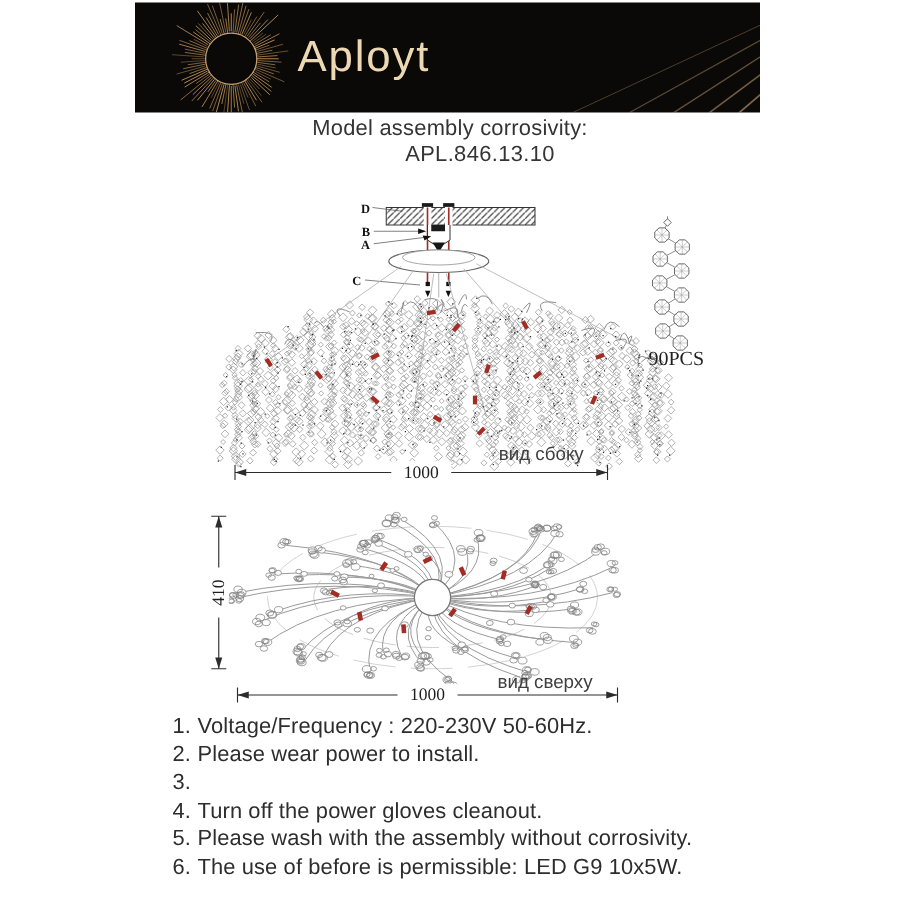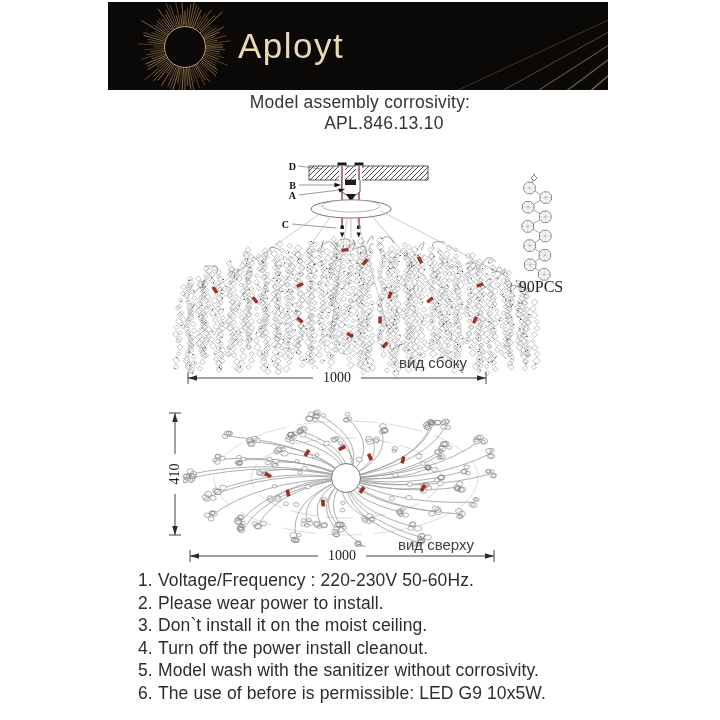--- a/index.html
+++ b/index.html
@@ -289,29 +289,28 @@
     <div class="instr-row">
       <span class="instr-num">1.</span>
       <span class="instr-txt">Voltage/Frequency : 220-230V 50-60Hz.</span>
     </div>
     <div class="instr-row">
       <span class="instr-num">2.</span>
       <span class="instr-txt">Please wear power to install.</span>
     </div>
     <div class="instr-row">
       <span class="instr-num">3.</span>
-      <span class="instr-txt">Don`t install it on the moist ceiling.</span>
     </div>
     <div class="instr-row">
       <span class="instr-num">4.</span>
-      <span class="instr-txt">Turn off the power install cleanout.</span>
+      <span class="instr-txt">Turn off the power gloves cleanout.</span>
     </div>
     <div class="instr-row">
       <span class="instr-num">5.</span>
-      <span class="instr-txt">Model wash with the sanitizer without corrosivity.</span>
+      <span class="instr-txt">Please wash with the assembly without corrosivity.</span>
     </div>
     <div class="instr-row">
       <span class="instr-num">6.</span>
       <span class="instr-txt">The use of before is permissible: LED G9 10x5W.</span>
     </div>
   </div>
 
 </div>
 
 </body></html>

